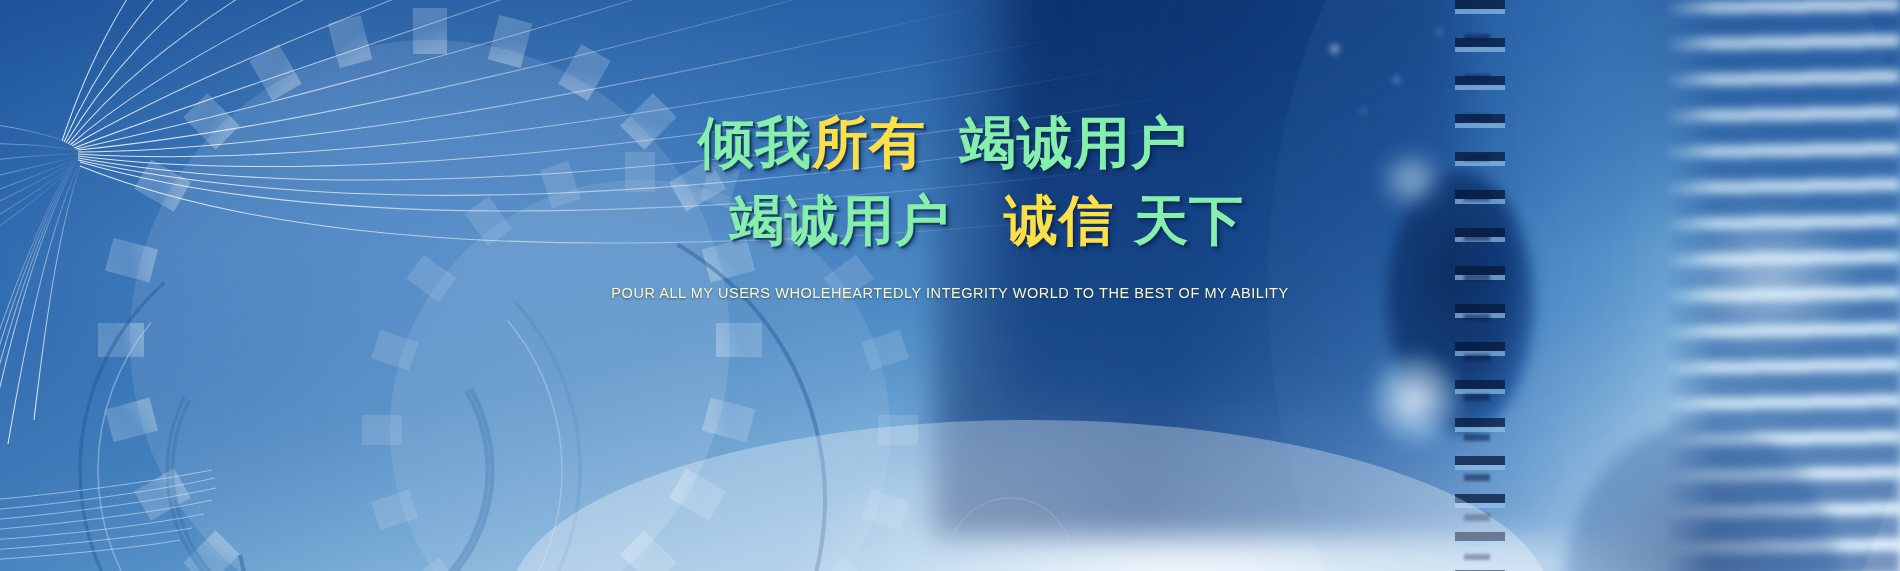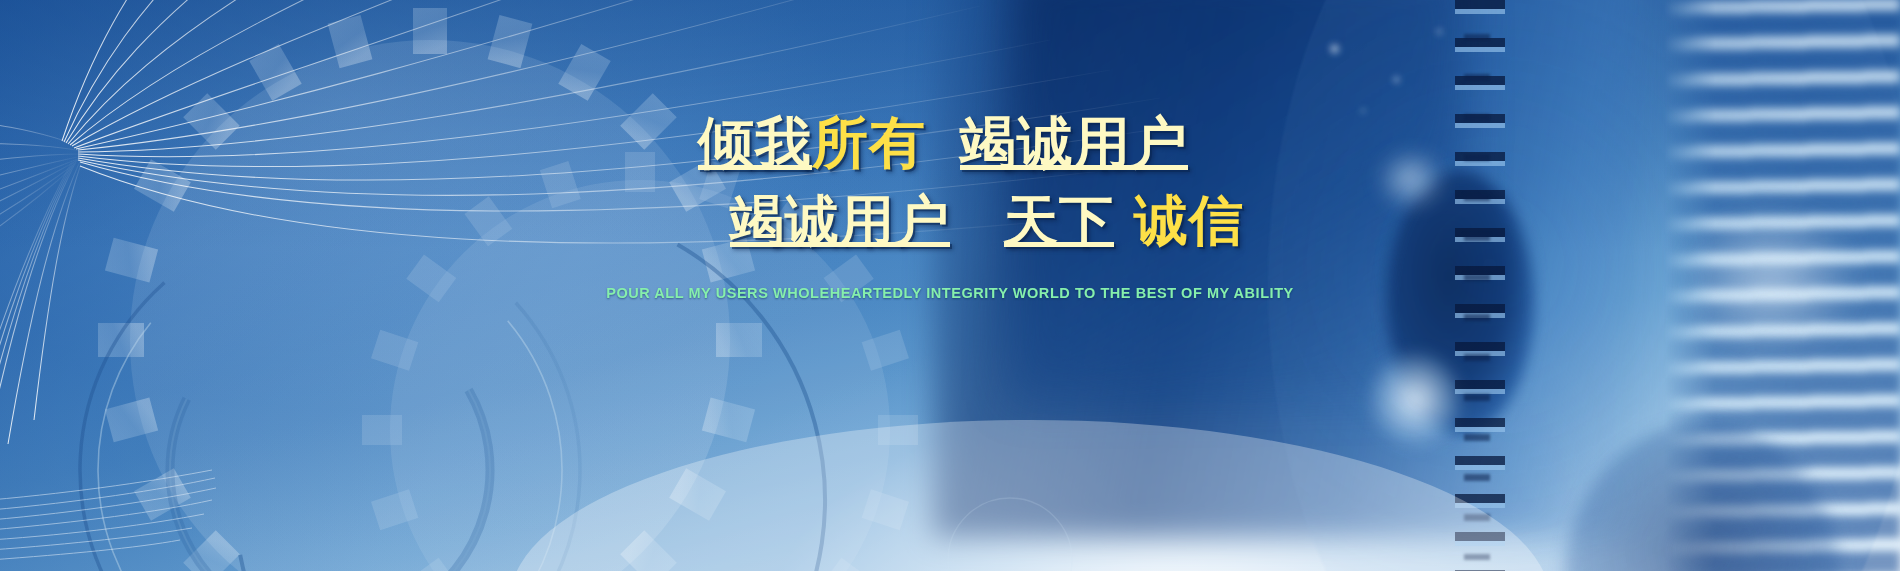--- a/index.html
+++ b/index.html
@@ -141,34 +141,34 @@
   .hl{
     font-size:56px;
     font-weight:bold;
     letter-spacing:1px;
     line-height:1.12;
     font-family:"DejaVu Sans","Liberation Sans",sans-serif;
     text-shadow:
        2px 2px 0 rgba(10,38,82,0.55),
        3px 3px 4px rgba(8,30,70,0.50);
   }
-  .hl-white{ color:#fef9c3;text-decoration:underline; }
+  .hl-white{ color:#86efac; }
   .hl-orange{ color:#fde047; }
   .hl-gap{ display:inline-block; width:34px; }
 
   .row1{ margin-left:-14px; }
   .row2{ margin-top:16px; margin-left:54px; }
   .row2 .hl{ font-size:54px;margin-left:20px; }
 
   .subtitle{
     margin-top:34px;
-    color:#86efac;
+    color:#fef9c3;
     font-size:14.5px;
     letter-spacing:0.55px;
-    font-weight:700;
+    font-weight:400;
     text-shadow:0 1px 2px rgba(10,40,85,0.55);
     white-space:nowrap;
   }
 </style>
 </head>
 <body>
 
 <div class="banner">
 
   <div class="bg-base"></div>
@@ -339,20 +339,20 @@
     <div class="headline-row row1">
       <span class="hl hl-white">倾我</span>
       <span class="hl hl-orange">所有</span>
       <span class="hl-gap"></span>
       <span class="hl hl-white">竭诚用户</span>
     </div>
 
     <div class="headline-row row2">
       <span class="hl hl-white">竭诚用户</span>
       <span class="hl-gap"></span>
+      <span class="hl hl-orange">诚信</span>
       <span class="hl hl-white">天下</span>
-      <span class="hl hl-orange">诚信</span>
     </div>
 
     <div class="subtitle">POUR ALL MY USERS WHOLEHEARTEDLY INTEGRITY WORLD TO THE BEST OF MY ABILITY</div>
   </div>
 
 </div>
 
 </body></html>

